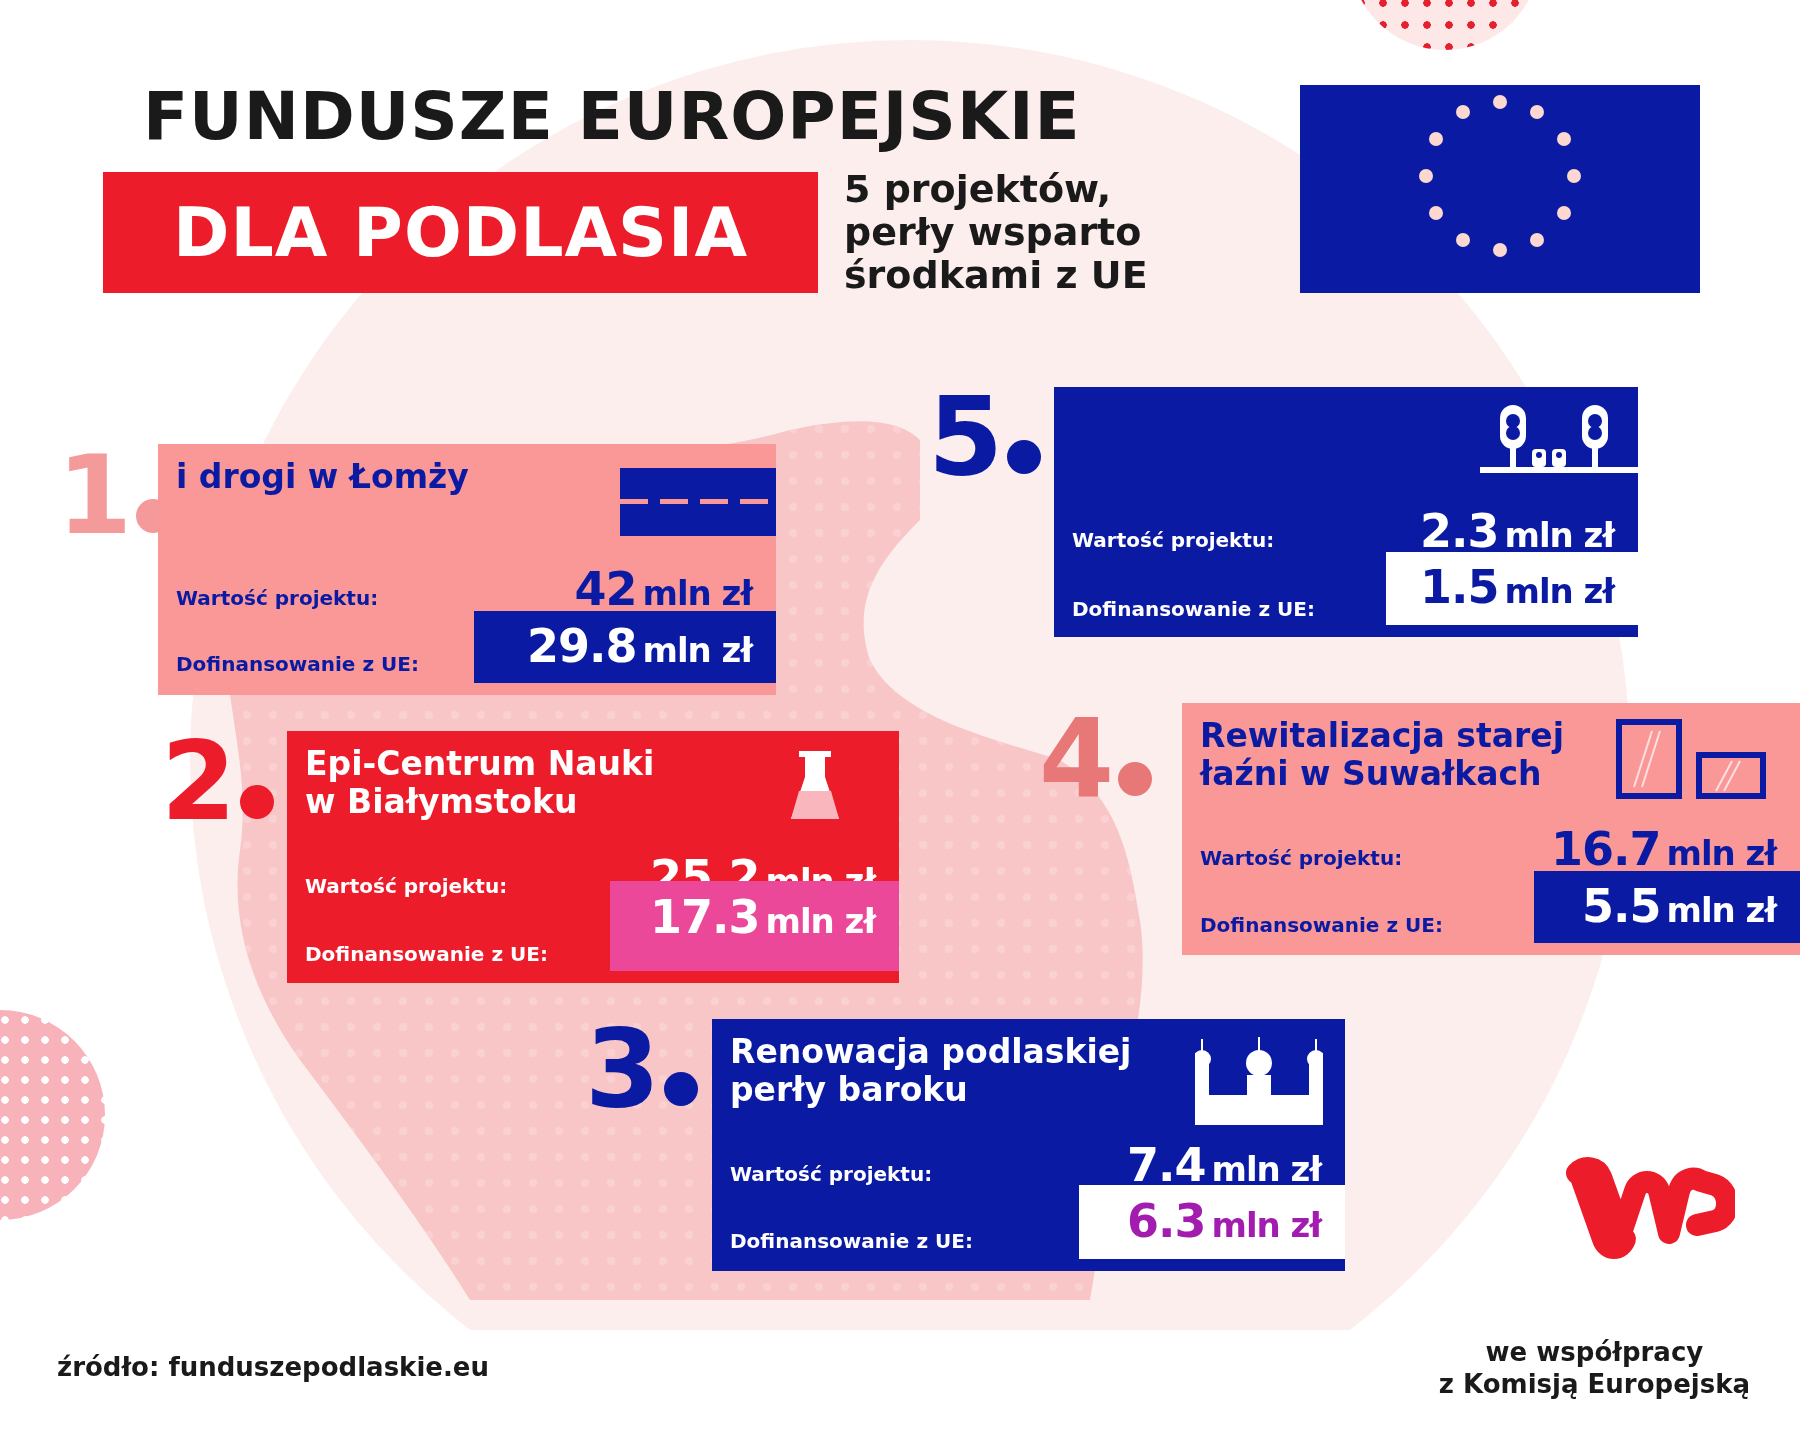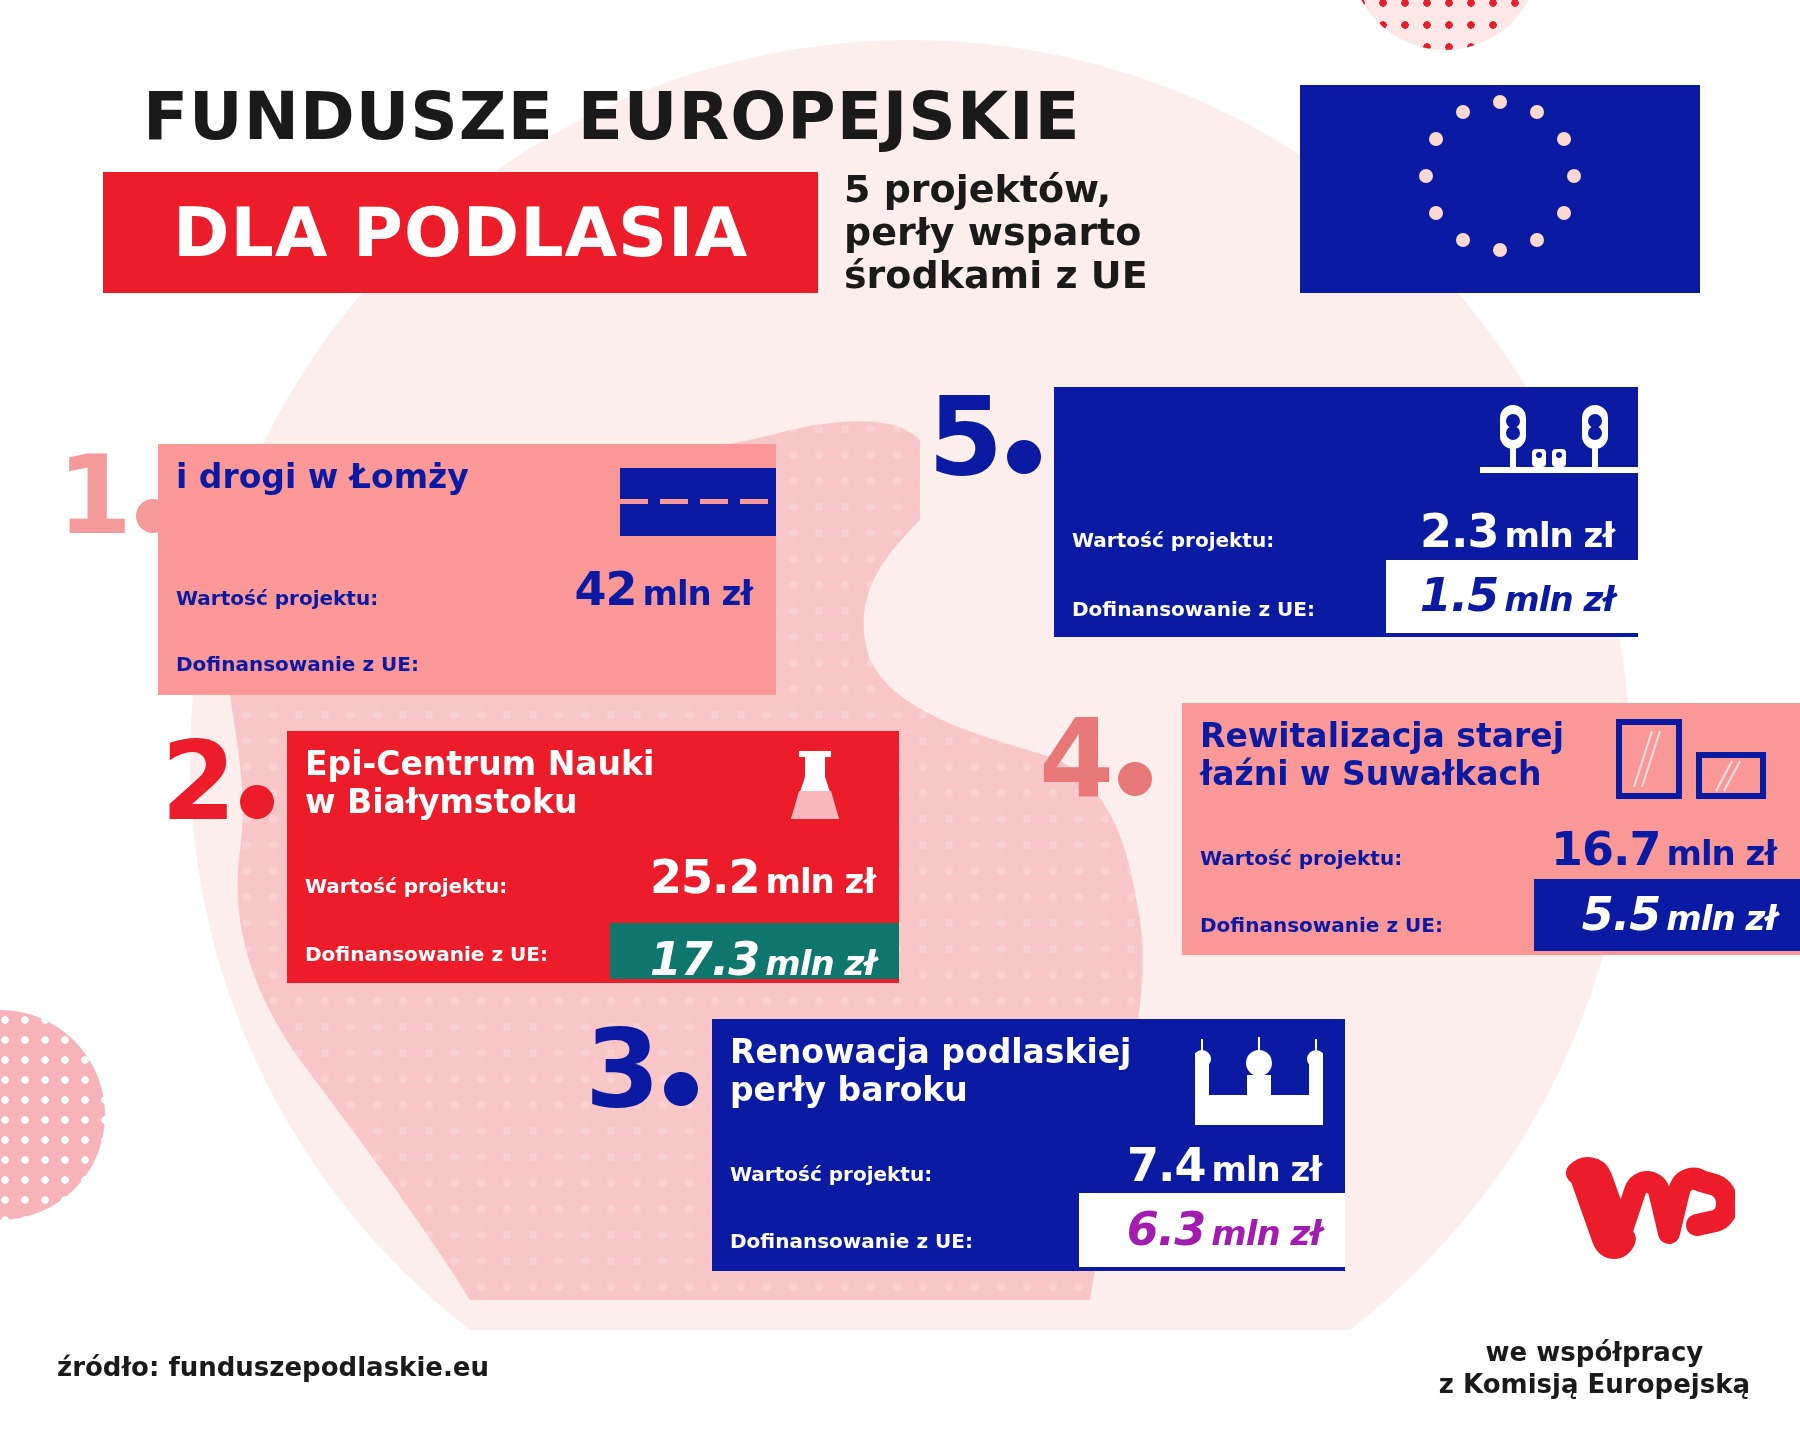--- a/index.html
+++ b/index.html
@@ -29,21 +29,21 @@
   .num { position: absolute; font-weight: 900; font-size: 108px; line-height: 1; letter-spacing: -6px; white-space: nowrap; }
   .num .dot { display: inline-block; width: 34px; height: 34px; border-radius: 50%; margin-left: 10px; vertical-align: baseline; }
 
   .card { position: absolute; }
   .card .ctitle { position: absolute; left: 18px; top: 14px; font-weight: bold; font-size: 33px; line-height: 38px; }
   .card .ctitle div { white-space: nowrap; }
   .card .lbl { position: absolute; font-weight: bold; font-size: 20px; white-space: nowrap; }
   .card .val { position: absolute; font-weight: 900; white-space: nowrap; text-align: right; letter-spacing: -1px; }
   .card .val .big { font-size: 46px; }
   .card .val .unit { font-size: 34px; margin-left: 6px; }
-  .card .subbox { position: absolute; right: 0; bottom: 4px; font-style: italic; }
+  .card .subbox { position: absolute; right: 0; bottom: 12px; }
 
   .footer-left { position: absolute; left: 57px; top: 1352px; font-size: 26px; font-weight: bold; color: #1a1a1a; white-space: nowrap; }
   .footer-right { position: absolute; right: 50px; top: 1336px; font-size: 26px; font-weight: bold; color: #1a1a1a; text-align: center; line-height: 32px; }
   .footer-right div { white-space: nowrap; }
   .wp-logo { position: absolute; left: 1555px; top: 1155px; width: 180px; height: 105px; }
 </style>
 </head>
 <body>
 
 <div class="bg-circle" id="big-circle"></div>
@@ -101,41 +101,46 @@
     <div>i drogi w Łomży</div>
   </div>
   <div style="position:absolute;right:0;top:24px;width:156px;height:68px;background:#0a1aa2">
     <div style="position:absolute;left:0;right:0;top:31px;height:5px;background:repeating-linear-gradient(90deg,#fa9898 0 28px,transparent 28px 40px)"></div>
   </div>
   <div class="lbl" style="left:18px;top:142px;color:#0a1aa2">Wartość projektu:</div>
   <div class="val" style="right:24px;top:118px;color:#0a1aa2">
     <span class="big">42</span><span class="unit">mln zł</span>
   </div>
   <div class="lbl" style="left:18px;top:208px;color:#0a1aa2">Dofinansowanie z UE:</div>
+  <div class="subbox" style="width:302px;height:72px;background:#0a1aa2">
+    <div class="val" style="right:24px;top:8px;color:#ffffff">
+      <span class="big">29.8</span><span class="unit">mln zł</span>
+    </div>
+  </div>
 </div>
 
 <div class="num" style="left:161px;top:728px;color:#ec1c2a">
   <span>2</span><span class="dot" style="background:#ec1c2a"></span>
 </div>
 <div class="card" style="left:287px;top:731px;width:612px;height:252px;background:#ec1c2a">
   <div class="ctitle" style="color:#ffffff">
     <div>Epi-Centrum Nauki</div>
     <div>w Białymstoku</div>
   </div>
   <svg style="position:absolute;left:498px;top:20px" width="60" height="68" viewBox="0 0 60 68">
     <rect x="14" y="0" width="32" height="6" fill="#ffffff"></rect>
     <path d="M20 6 L40 6 L40 26 L54 68 L6 68 L20 26 Z" fill="#ffffff"></path>
     <path d="M14 40 L46 40 L54 68 L6 68 Z" fill="#f9b7bd"></path>
   </svg>
   <div class="lbl" style="left:18px;top:143px;color:#ffffff">Wartość projektu:</div>
   <div class="val" style="right:24px;top:119px;color:#ffffff">
     <span class="big">25.2</span><span class="unit">mln zł</span>
   </div>
   <div class="lbl" style="left:18px;top:211px;color:#ffffff">Dofinansowanie z UE:</div>
-  <div class="subbox" style="width:289px;height:56px;background:#0f766e">
+  <div class="subbox" style="width:289px;height:90px;background:#ec4899">
     <div class="val" style="right:24px;top:9px;color:#ffffff">
       <span class="big">17.3</span><span class="unit">mln zł</span>
     </div>
   </div>
 </div>
 
 <div class="num" style="left:585px;top:1015px;color:#0a1aa2">
   <span>3</span><span class="dot" style="background:#0a1aa2"></span>
 </div>
 <div class="card" style="left:712px;top:1019px;width:633px;height:252px;background:#0a1aa2">

